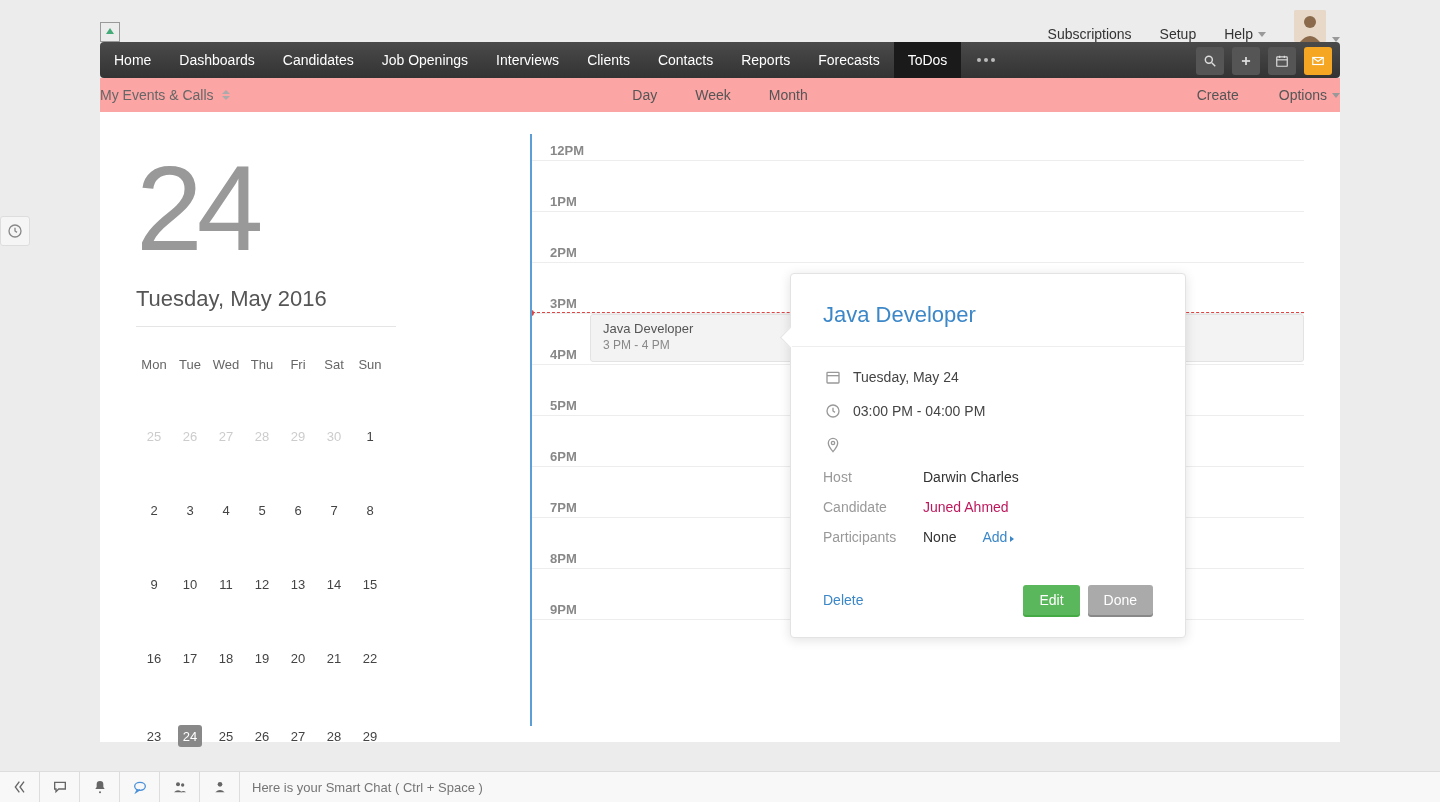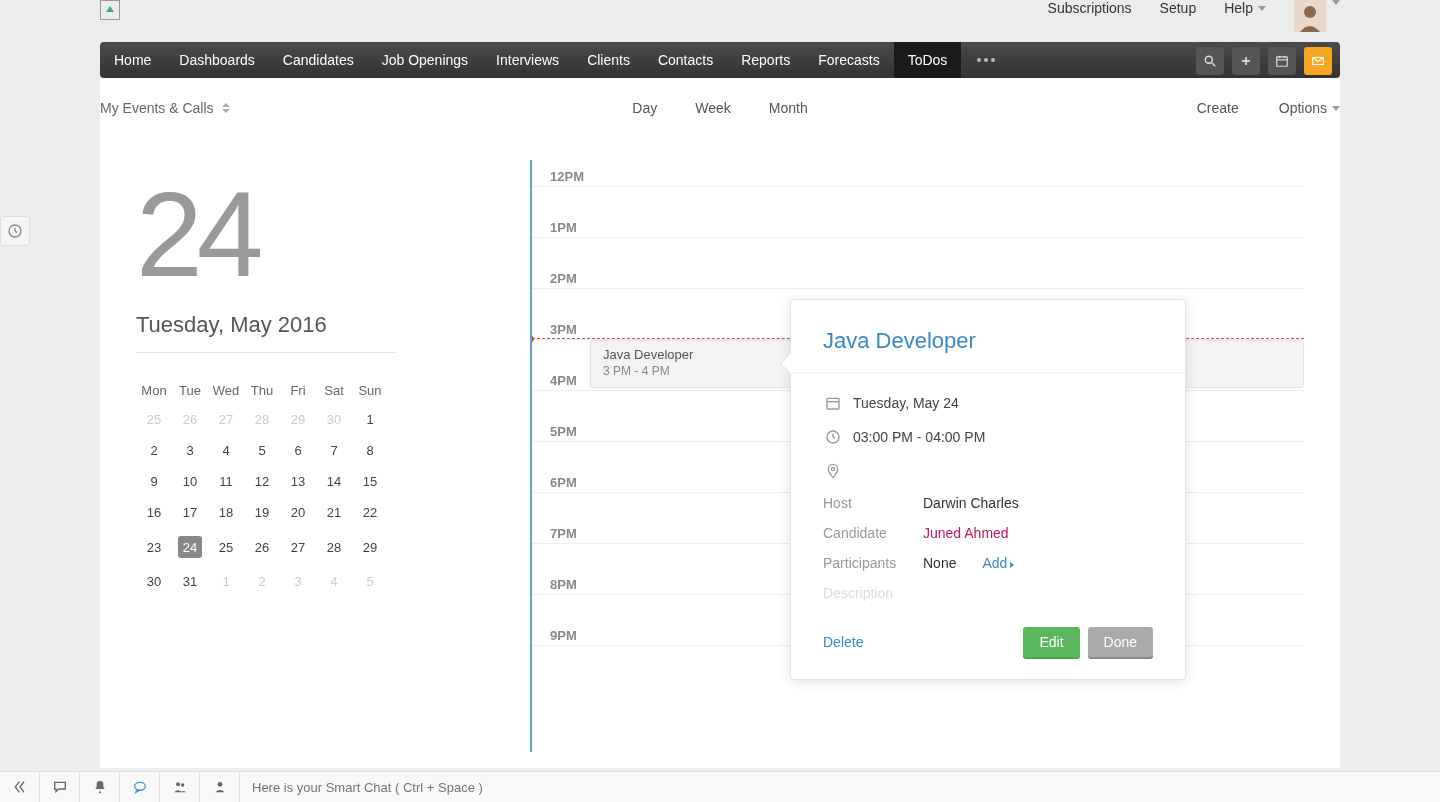--- a/index.html
+++ b/index.html
@@ -1,58 +1,58 @@
 <!DOCTYPE html>
 <html><head>
 <meta charset="utf-8">
 <style>
 * { box-sizing: border-box; margin: 0; padding: 0; }
 body { font-family: -apple-system, BlinkMacSystemFont, "Segoe UI", Arial, sans-serif; background: #ececec; width: 1440px; height: 802px; position: relative; overflow: hidden; }
 
-.top-header { height: 42px; display: flex; align-items: flex-start; padding: 0 100px; }
+.top-header { height: 42px; display: flex; align-items: flex-end; padding: 0 100px; }
 .top-header .logo-placeholder { width: 20px; height: 20px; border: 1px solid #999; display: flex; align-items: center; justify-content: center; }
 .top-header .logo-placeholder::before { content: ""; width: 0; height: 0; border-left: 4px solid transparent; border-right: 4px solid transparent; border-bottom: 6px solid #4a7; margin-top: -2px; }
 .top-header .spacer { flex: 1; }
 .top-header .link { color: #333; font-size: 14px; margin-right: 28px; cursor: pointer; display: flex; align-items: center; }
 .top-header .link .caret { width: 0; height: 0; border-left: 4px solid transparent; border-right: 4px solid transparent; border-top: 5px solid #999; margin-left: 5px; }
 .top-header .avatar { width: 32px; height: 32px; background: #ddd; border-radius: 2px; overflow: hidden; }
 .top-header .avatar svg { width: 100%; height: 100%; }
 
 .main-nav { margin: 0 100px; height: 36px; background: linear-gradient(#4a4a4a, #333); border-radius: 4px; display: flex; align-items: stretch; }
 .main-nav .nav-item { color: #fff; font-size: 14px; padding: 0 14px; display: flex; align-items: center; cursor: pointer; }
 .main-nav .nav-item.active { background: #1a1a1a; }
 .main-nav .overflow { display: flex; align-items: center; padding: 0 14px; cursor: pointer; }
 .main-nav .overflow .dot { width: 4px; height: 4px; border-radius: 50%; background: #bbb; margin: 0 1.5px; }
 .main-nav .nav-spacer { flex: 1; }
 .main-nav .icon-btn { width: 28px; height: 28px; background: #555; border-radius: 3px; margin: 5px 4px; display: flex; align-items: center; justify-content: center; cursor: pointer; }
 .main-nav .icon-btn.yellow { background: #f5a623; }
 .main-nav .icon-btn svg { width: 14px; height: 14px; }
 
-.subbar { margin: 0 100px; height: 60px; display: flex; align-items: center; background: #ffffff; }
+.subbar { margin: 0 100px; height: 34px; display: flex; align-items: center; background: #fca5a5; }
 .subbar .left { display: flex; align-items: center; color: #666; font-size: 14px; }
 .subbar .left .sort-icon { display: inline-flex; flex-direction: column; margin-left: 8px; }
 .subbar .left .tri { width: 0; height: 0; border-left: 4px solid transparent; border-right: 4px solid transparent; }
 .subbar .left .tri.up { border-bottom: 4px solid #aaa; margin-bottom: 2px; }
 .subbar .left .tri.down { border-top: 4px solid #aaa; }
 .subbar .center { position: absolute; left: 50%; transform: translateX(-50%); display: flex; gap: 38px; }
 .subbar .center .view-item { color: #555; font-size: 14px; cursor: pointer; padding: 16px 0; }
 .subbar .spacer { flex: 1; }
 .subbar .right-link { color: #555; font-size: 14px; margin-left: 40px; cursor: pointer; display: flex; align-items: center; }
 .subbar .right-link .caret { width: 0; height: 0; border-left: 4px solid transparent; border-right: 4px solid transparent; border-top: 5px solid #999; margin-left: 5px; }
 
 .content { margin: 0 100px; background: #fff; height: 630px; position: relative; }
 
 .sidebar { position: absolute; left: 36px; top: 36px; width: 260px; }
 .big-day { font-size: 120px; font-weight: 300; color: #999; line-height: 1; letter-spacing: -6px; }
 .date-long { font-size: 22px; color: #555; margin-top: 18px; padding-bottom: 14px; border-bottom: 1px solid #e5e5e5; }
 
 .mini-cal { margin-top: 24px; width: 252px; }
 .mini-cal .dow-row, .mini-cal .date-row { display: flex; }
 .mini-cal .dow { flex: 1; text-align: center; color: #666; font-size: 13px; padding: 6px 0; }
-.mini-cal .cell { flex: 1; text-align: left; padding: 8px 0; color: #444; font-size: 13px; cursor: pointer; display: flex; align-items: center; justify-content: center; }
+.mini-cal .cell { flex: 1; text-align: left; padding: 8px 0; color: #444; font-size: 13px; cursor: pointer; display: flex; align-items: center; justify-content: center; margin-top: 43px; }
 .mini-cal .cell.dim { color: #ccc; }
 .mini-cal .cell.sel span { background: #888; color: #fff; width: 24px; height: 22px; border-radius: 3px; display: inline-flex; align-items: center; justify-content: center; }
 
 .timeline-wrap { position: absolute; left: 430px; right: 36px; top: 0; bottom: 16px; display: flex; flex-direction: column; }
 .timeline-head { display: flex; align-items: center; margin-top: 26px; }
 .timeline-head .date-title { color: #666; font-size: 15px; }
 .timeline-head .spacer { flex: 1; }
 .nav-arrow { width: 24px; height: 24px; background: #eee; border-radius: 3px; margin-left: 4px; display: flex; align-items: center; justify-content: center; cursor: pointer; }
 .nav-arrow svg { width: 8px; height: 12px; }
 
@@ -419,23 +419,20 @@
           </div>
           <div class="detail-row">
             <div class="lbl">Candidate</div>
             <div class="val"><a href="#">Juned Ahmed</a></div>
           </div>
           <div class="detail-row">
             <div class="lbl">Participants</div>
             <div class="val">None</div>
             <span class="add-link"><span>Add</span><span class="arr"></span></span>
           </div>
-          <div class="detail-row" style="opacity:0.35; margin-bottom:0;">
-            <div class="lbl">Description</div>
-          </div>
         </div>
         <div class="popover-footer">
           <span class="delete-link">Delete</span>
           <div class="spacer"></div>
           <button class="btn green">Edit</button>
           <button class="btn grey">Done</button>
         </div>
       </div>
     </div>
   </div>

